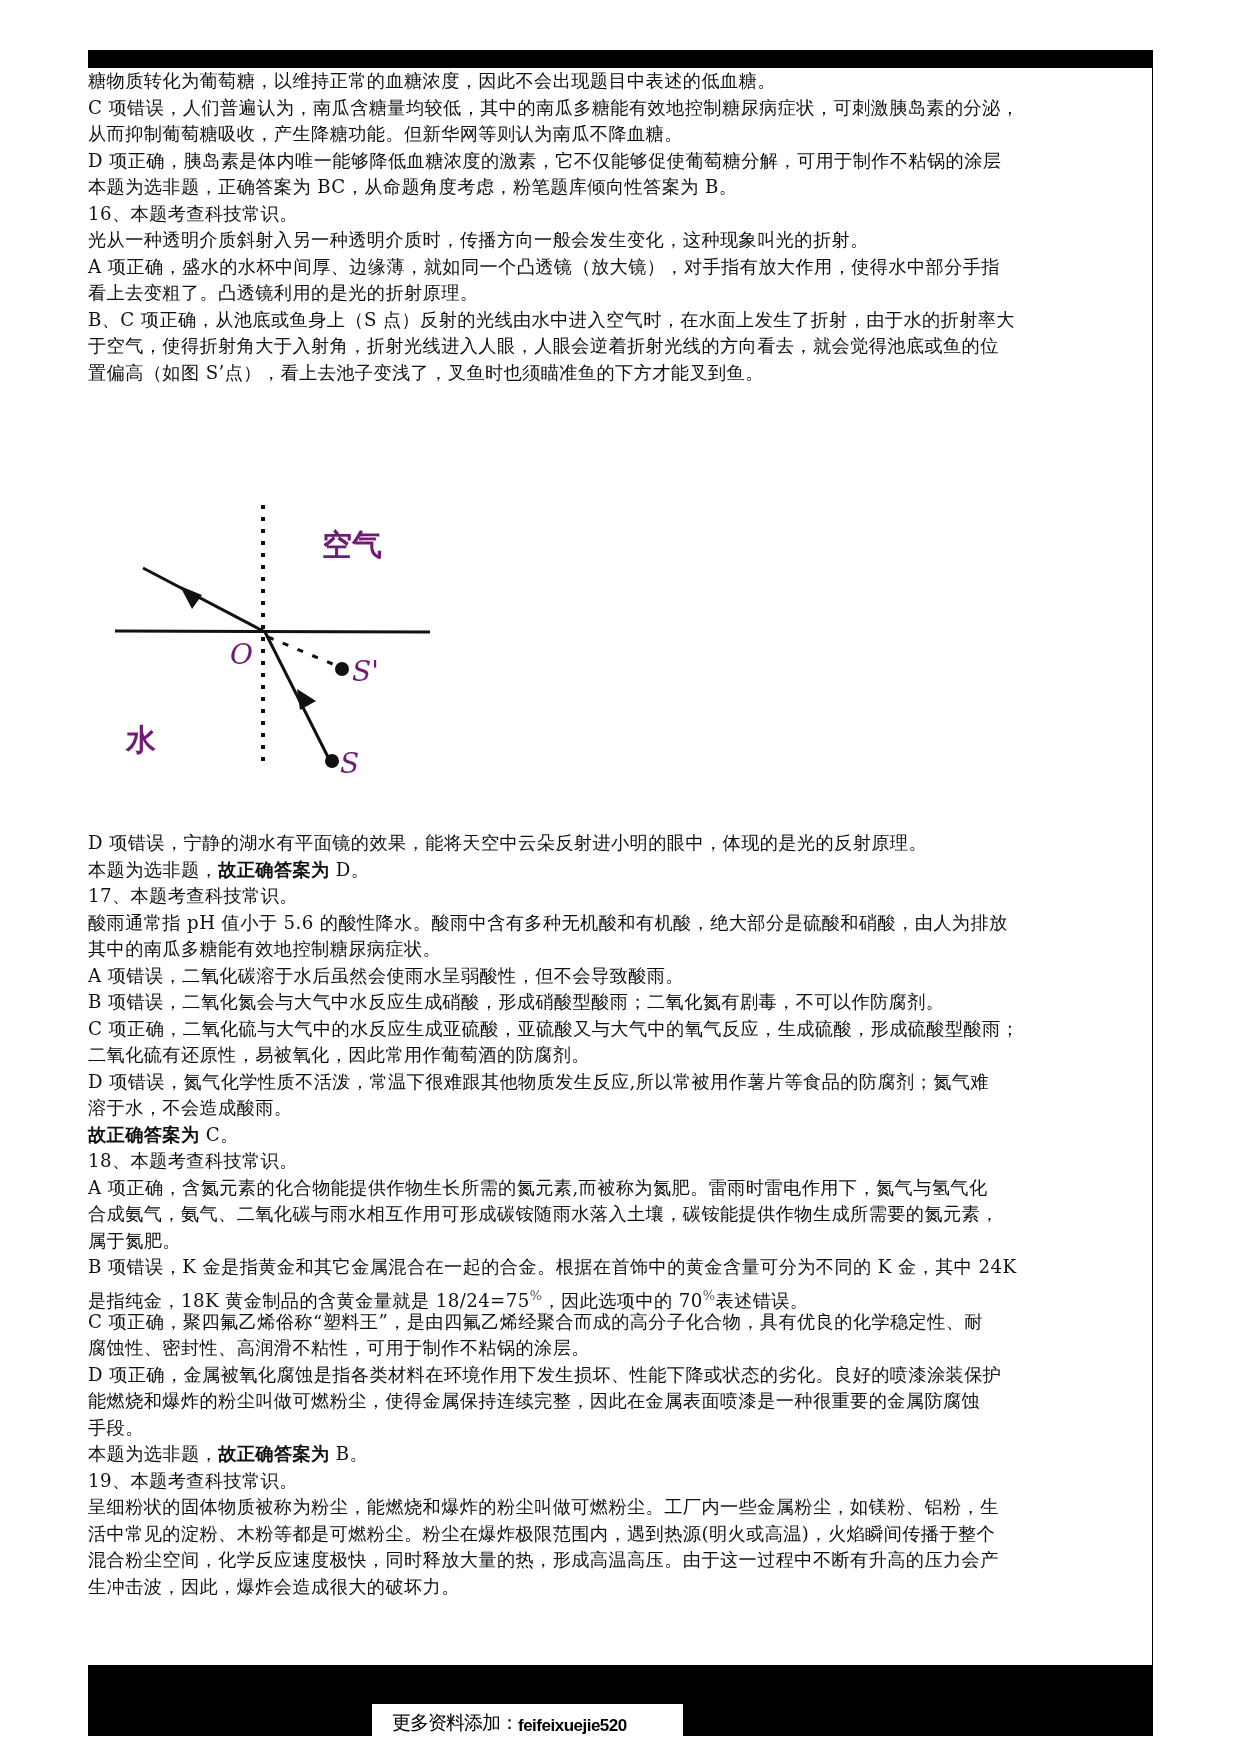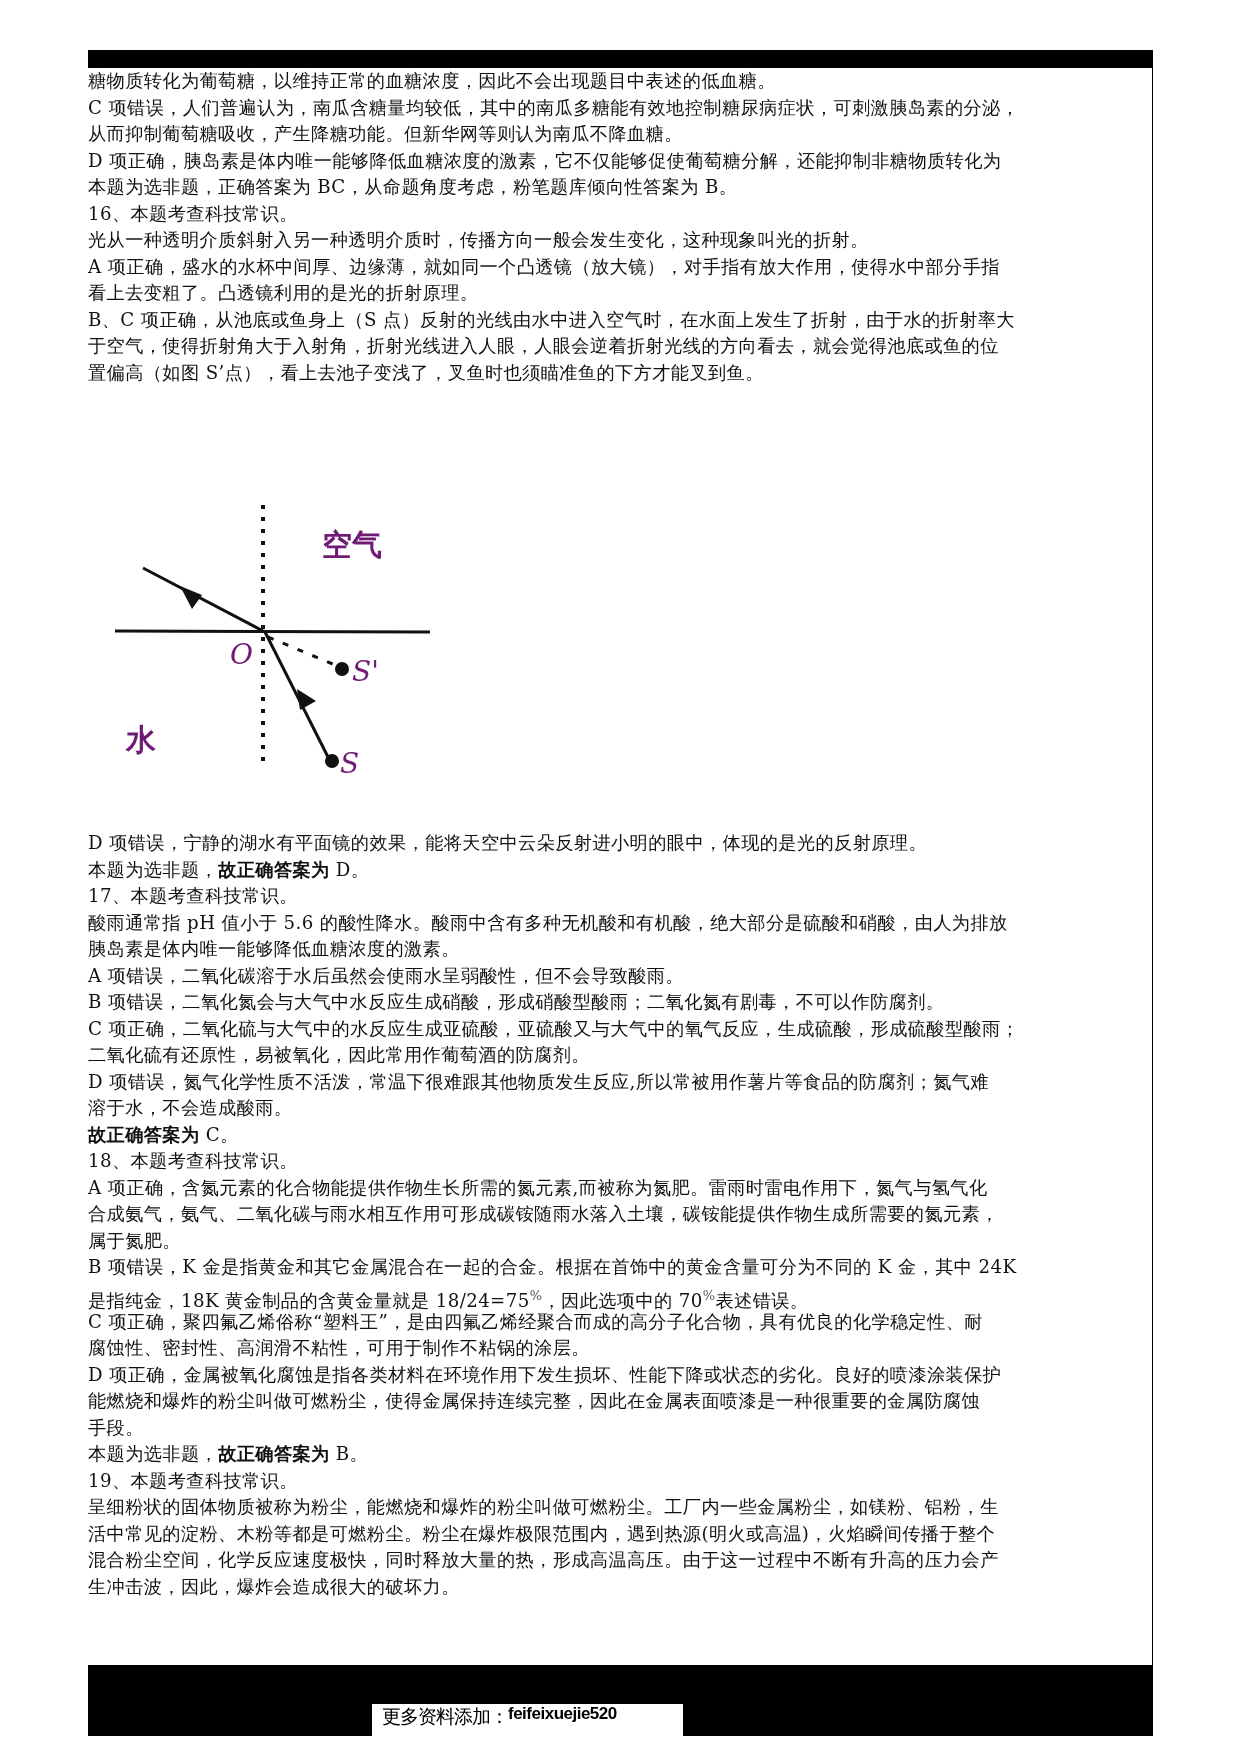--- a/index.html
+++ b/index.html
@@ -2,21 +2,21 @@
 <html><head>
 <meta charset="utf-8">
 <style>
   html, body { margin: 0; padding: 0; background: #ffffff; }
   body { width: 1240px; height: 1754px; position: relative; overflow: hidden;
          font-family: "DejaVu Serif", "Liberation Serif", serif; color: #111; }
   .top-bar { position: absolute; left: 88px; top: 50px; width: 1065px; height: 18px; background: #000; }
   .right-border { position: absolute; left: 1152px; top: 50px; width: 1px; height: 1616px; background: #000; }
   .bottom-bar { position: absolute; left: 88px; top: 1665px; width: 1065px; height: 71px; background: #000; }
   .footer-box { position: absolute; left: 372px; top: 1704px; width: 311px; height: 32px; background: #fff;
-                display: flex; align-items: flex-start; padding-left: 10px; box-sizing: border-box; white-space: nowrap; }
+                display: flex; align-items: flex-end; padding-left: 20px; box-sizing: border-box; white-space: nowrap; }
   .footer-label { font-family: "DejaVu Serif", serif; font-size: 19px; color: #000; letter-spacing: -1px; }
   .footer-id { font-family: "Liberation Sans", sans-serif; font-weight: bold; font-size: 17px; color: #000; letter-spacing: -0.5px; }
 
   .content { position: absolute; left: 88px; top: 68px; width: 1062px; }
   .line { font-size: 18.2px; line-height: 26.5px; height: 26.5px; white-space: nowrap; overflow: visible; letter-spacing: 0.4px; }
   .b { font-weight: bold; }
   .sup { font-size: 13px; vertical-align: 7px; color: #555; }
 
   .figure { position: absolute; left: 110px; top: 495px; width: 330px; height: 290px; }
   .figure svg { width: 330px; height: 290px; }
@@ -25,21 +25,21 @@
 </head>
 <body>
 
 <div class="top-bar"></div>
 <div class="right-border"></div>
 
 <div class="content">
   <div class="line">糖物质转化为葡萄糖，以维持正常的血糖浓度，因此不会出现题目中表述的低血糖。</div>
   <div class="line">C 项错误，人们普遍认为，南瓜含糖量均较低，其中的南瓜多糖能有效地控制糖尿病症状，可刺激胰岛素的分泌，</div>
   <div class="line">从而抑制葡萄糖吸收，产生降糖功能。但新华网等则认为南瓜不降血糖。</div>
-  <div class="line">D 项正确，胰岛素是体内唯一能够降低血糖浓度的激素，它不仅能够促使葡萄糖分解，还能抑制非糖物质转化为</div>
+  <div class="line">D 项正确，胰岛素是体内唯一能够降低血糖浓度的激素，它不仅能够促使葡萄糖分解，可用于制作不粘锅的涂层</div>
   <div class="line">本题为选非题，正确答案为 BC，从命题角度考虑，粉笔题库倾向性答案为 B。</div>
   <div class="line">16、本题考查科技常识。</div>
   <div class="line">光从一种透明介质斜射入另一种透明介质时，传播方向一般会发生变化，这种现象叫光的折射。</div>
   <div class="line">A 项正确，盛水的水杯中间厚、边缘薄，就如同一个凸透镜（放大镜），对手指有放大作用，使得水中部分手指</div>
   <div class="line">看上去变粗了。凸透镜利用的是光的折射原理。</div>
   <div class="line">B、C 项正确，从池底或鱼身上（S 点）反射的光线由水中进入空气时，在水面上发生了折射，由于水的折射率大</div>
   <div class="line">于空气，使得折射角大于入射角，折射光线进入人眼，人眼会逆着折射光线的方向看去，就会觉得池底或鱼的位</div>
   <div class="line">置偏高（如图 S’点），看上去池子变浅了，叉鱼时也须瞄准鱼的下方才能叉到鱼。</div>
 </div>
 
@@ -65,21 +65,21 @@
   <span class="fig-label" style="left:120px; top:143px; font-size:28px; font-style:italic;">O</span>
   <span class="fig-label" style="left:242px; top:160px; font-size:28px; font-style:italic;">S'</span>
   <span class="fig-label" style="left:230px; top:252px; font-size:28px; font-style:italic;">S</span>
 </div>
 
 <div class="content" style="top:830px;">
   <div class="line">D 项错误，宁静的湖水有平面镜的效果，能将天空中云朵反射进小明的眼中，体现的是光的反射原理。</div>
   <div class="line"><span>本题为选非题，</span><span class="b">故正确答案为</span><span> D。</span></div>
   <div class="line">17、本题考查科技常识。</div>
   <div class="line">酸雨通常指 pH 值小于 5.6 的酸性降水。酸雨中含有多种无机酸和有机酸，绝大部分是硫酸和硝酸，由人为排放</div>
-  <div class="line">胰岛素是体内唯一能够降低血糖浓度的激素。</div>
+  <div class="line">其中的南瓜多糖能有效地控制糖尿病症状。</div>
   <div class="line">A 项错误，二氧化碳溶于水后虽然会使雨水呈弱酸性，但不会导致酸雨。</div>
   <div class="line">B 项错误，二氧化氮会与大气中水反应生成硝酸，形成硝酸型酸雨；二氧化氮有剧毒，不可以作防腐剂。</div>
   <div class="line">C 项正确，二氧化硫与大气中的水反应生成亚硫酸，亚硫酸又与大气中的氧气反应，生成硫酸，形成硫酸型酸雨；</div>
   <div class="line">二氧化硫有还原性，易被氧化，因此常用作葡萄酒的防腐剂。</div>
   <div class="line">D 项错误，氮气化学性质不活泼，常温下很难跟其他物质发生反应,所以常被用作薯片等食品的防腐剂；氮气难</div>
   <div class="line">溶于水，不会造成酸雨。</div>
   <div class="line"><span class="b">故正确答案为</span><span> C。</span></div>
   <div class="line">18、本题考查科技常识。</div>
   <div class="line">A 项正确，含氮元素的化合物能提供作物生长所需的氮元素,而被称为氮肥。雷雨时雷电作用下，氮气与氢气化</div>
   <div class="line">合成氨气，氨气、二氧化碳与雨水相互作用可形成碳铵随雨水落入土壤，碳铵能提供作物生成所需要的氮元素，</div>

